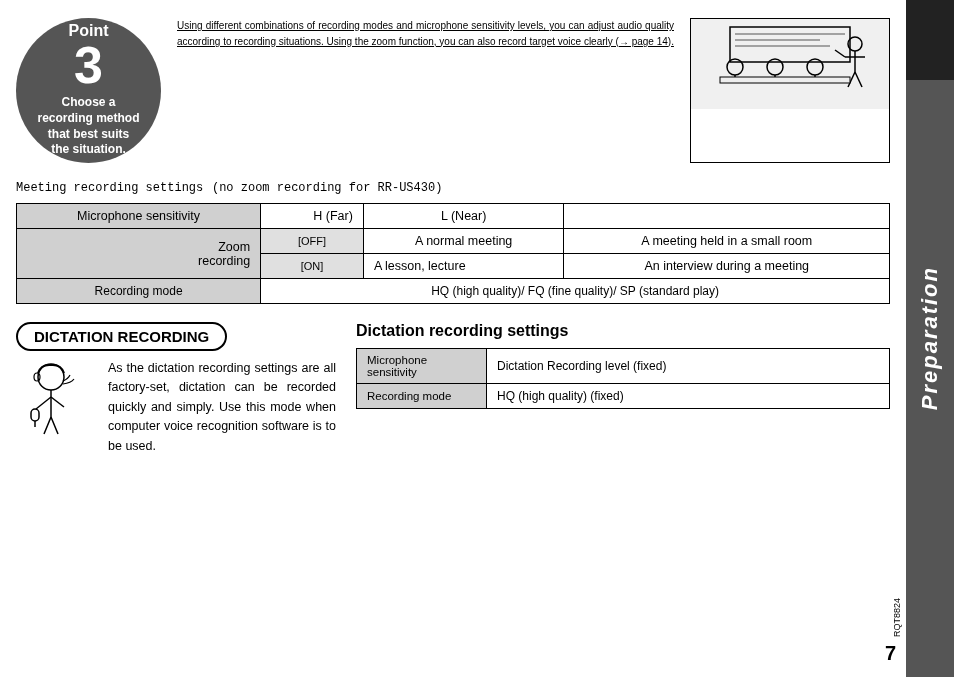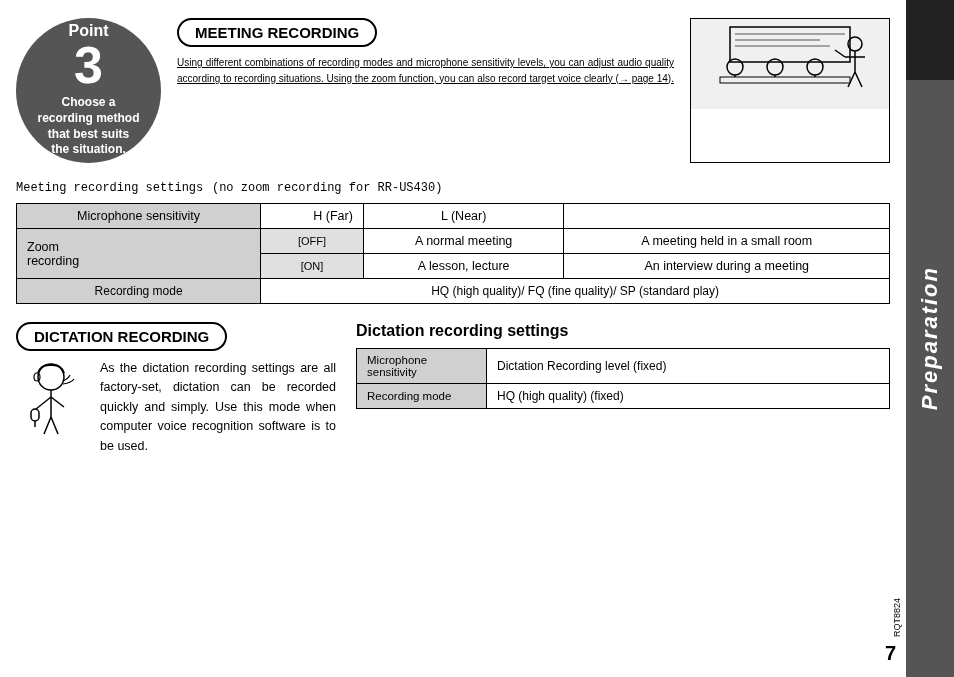--- a/index.html
+++ b/index.html
@@ -224,21 +224,21 @@
       background: #d0d0d0;
       text-align: center;
       font-size: 12px;
     }
 
     .col-white {
       background: #fff;
     }
 
     .zoom-label {
-      text-align: left;
+      text-align: right;
     }
 
     .off-label, .on-label {
       font-size: 11px;
       background: #e8e8e8;
       text-align: center;
     }
 
     .full-row td {
       text-align: center;
@@ -289,21 +289,21 @@
     }
 
     .dictation-table .label-col {
       background: #d0d0d0;
       font-size: 11.5px;
       width: 130px;
     }
 
     .dictation-content-row {
       display: flex;
-      gap: 6px;
+      gap: 14px;
       align-items: flex-start;
     }
 
     
     .meeting-svg {
       width: 180px;
       height: 85px;
     }
   </style>
 </head>
@@ -318,21 +318,20 @@
       <div class="point-circle">
         <span class="point-label">Point</span>
         <span class="point-number">3</span>
         <span class="point-subtitle" style="white-space: pre-line; text-align:center;">Choose a
 recording method
 that best suits
 the situation.</span>
       </div>
 
       <div class="middle-top">
-        <div class="section-title-box">MEETING RECORDING</div>
         <p class="section-desc">Using different combinations of recording modes and microphone sensitivity levels, you can adjust audio quality according to recording situations. Using the zoom function, you can also record target voice clearly (→ page 14).</p>
       </div>
 
       <div class="illustration-box">
         <div class="illustration-area">
 
           <svg class="meeting-svg" viewBox="0 0 180 85">
 
             <rect x="30" y="5" width="120" height="35" fill="none" stroke="#000" stroke-width="1.5"></rect>
             <line x1="35" y1="12" x2="145" y2="12" stroke="#555" stroke-width="1"></line>
@@ -378,21 +377,21 @@
         </thead>
         <tbody>
           <tr>
             <td class="col-gray zoom-label" rowspan="2" style="vertical-align:middle;">Zoom<br>recording</td>
             <td class="off-label" style="background:#e0e0e0; text-align:center; font-size:11px;">[OFF]</td>
             <td class="col-white" style="text-align:center;">A normal meeting</td>
             <td class="col-white" style="text-align:center;">A meeting held in a small room</td>
           </tr>
           <tr>
             <td class="on-label" style="background:#e0e0e0; text-align:center; font-size:11px;">[ON]</td>
-            <td class="col-white" style="text-align:center;">A lesson, lecture</td>
+            <td class="col-white" style="text-align:left;">A lesson, lecture</td>
             <td class="col-white" style="text-align:center;">An interview during a meeting</td>
           </tr>
           <tr class="full-row">
             <td style="background:#d0d0d0; text-align:center;">Recording mode</td>
             <td colspan="3" style="text-align:center; background:#fff;">HQ (high quality)/ FQ (fine quality)/ SP (standard play)</td>
           </tr>
         </tbody>
       </table>
     </div>
 

